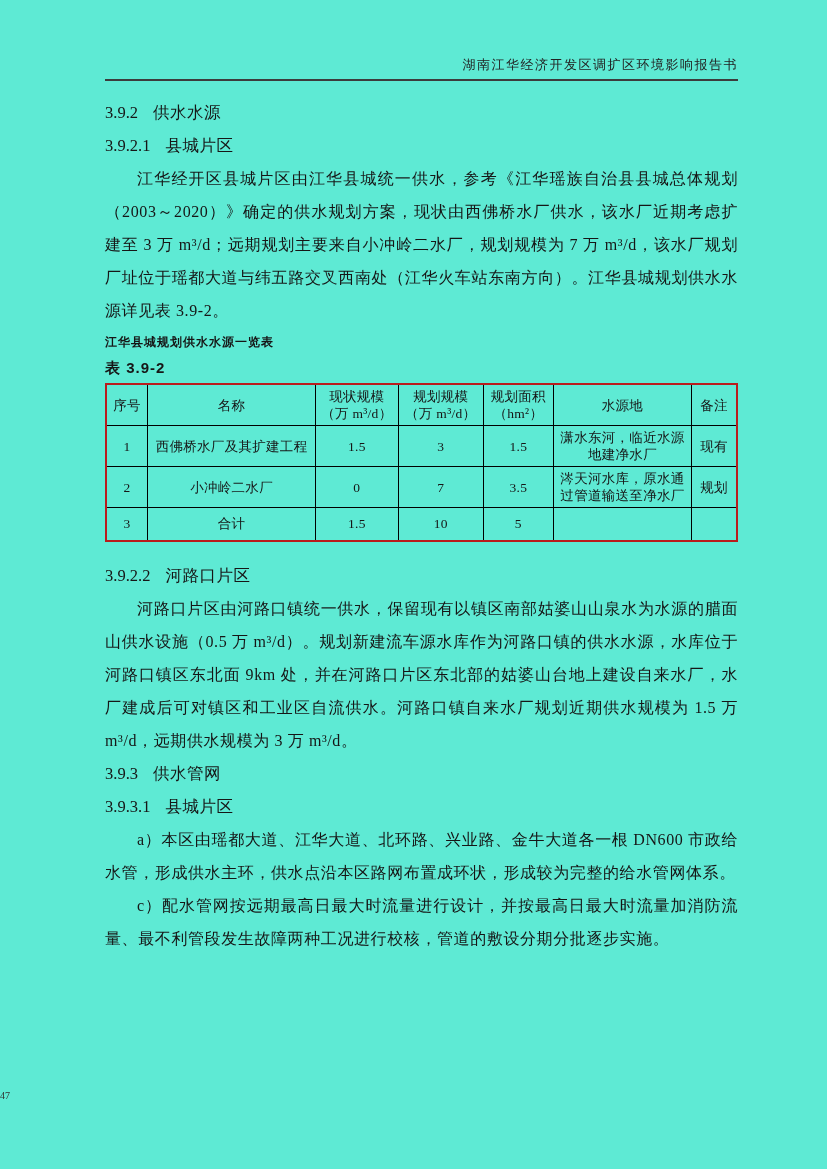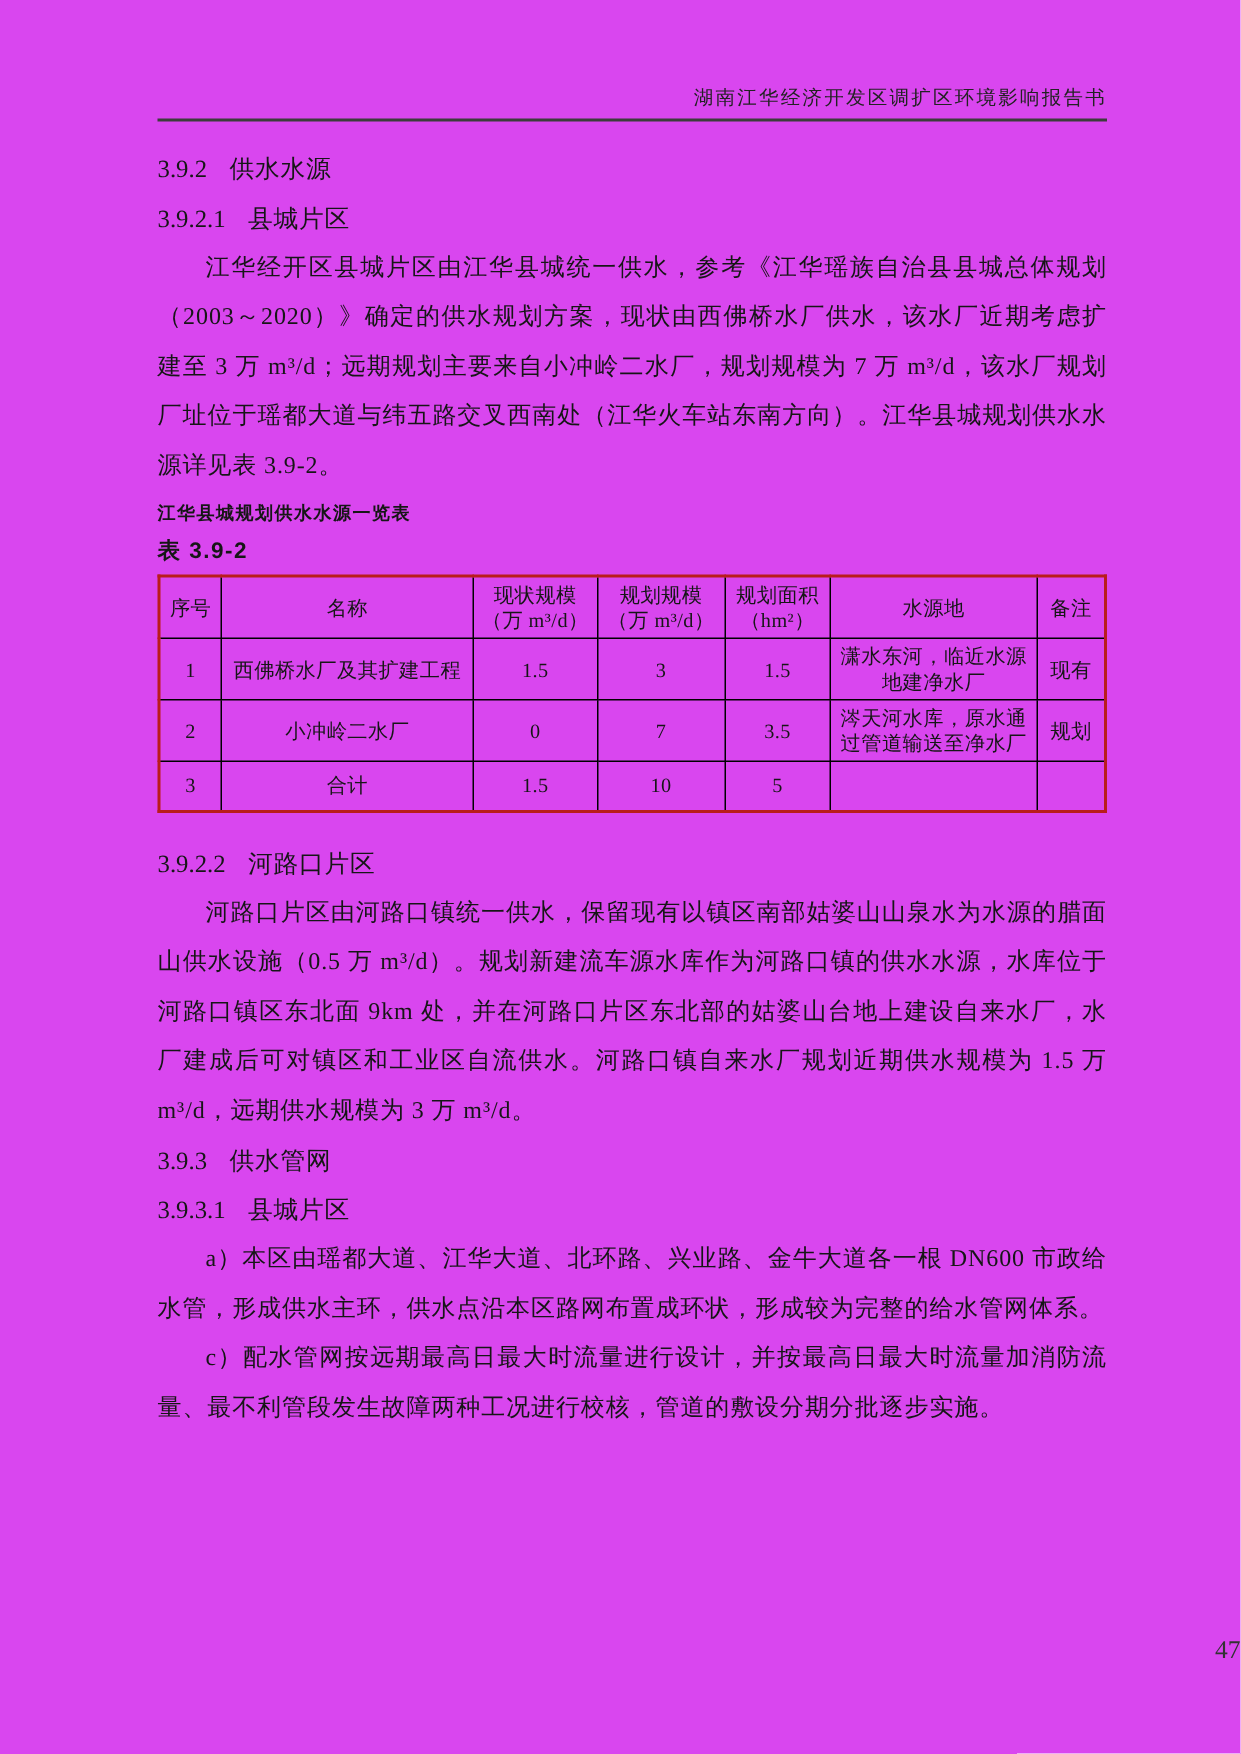--- a/index.html
+++ b/index.html
@@ -1,19 +1,19 @@
 <!DOCTYPE html>
 <html lang="zh"><head>
 <meta charset="utf-8">
 <style>
   html,body{margin:0;padding:0;background:#ffffff;}
   .page{
     position:relative;
     width:827px;height:1169px;
-    background:#d946ef;
+    background:#5eead4;
     font-family:"Liberation Serif","DejaVu Serif",serif;
     color:#161616;
     overflow:hidden;
   }
   .pg-header{
     position:absolute;left:105px;width:633px;top:56px;
     text-align:right;
     font-size:13px;letter-spacing:1.5px;color:#222;
     padding-bottom:5px;
     border-bottom:2px solid #3c3c3c;
@@ -51,21 +51,21 @@
     font-weight:400;line-height:17px;
     padding:3px 2px;
     letter-spacing:0.3px;
     overflow:hidden;
   }
   table.wtable th{height:34px;}
   table.wtable tbody tr{height:33px;}
   .after-table{margin-top:17px;}
   .pg-footer{
     position:absolute;left:0;width:100%;top:1090px;
-    text-align:right;font-size:17px;color:#333;
+    text-align:left;font-size:10px;color:#333;
   }
 </style>
 </head>
 <body>
 
 <div class="page">
 
   <div class="pg-header">
     <span>湖南江华经济开发区调扩区环境影响报告书</span>
   </div>

